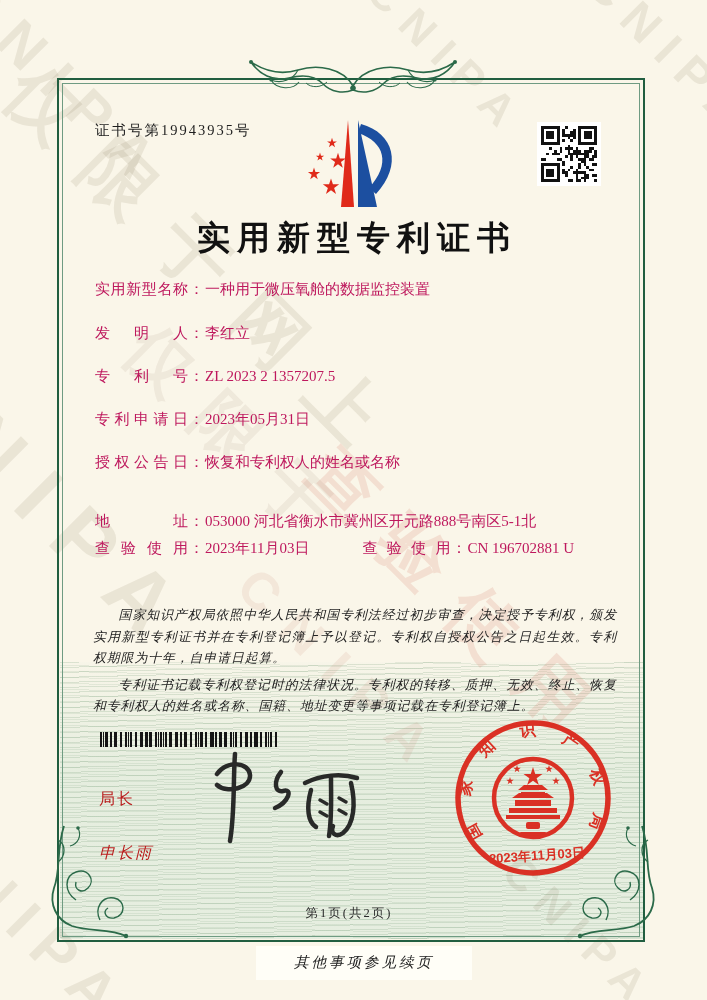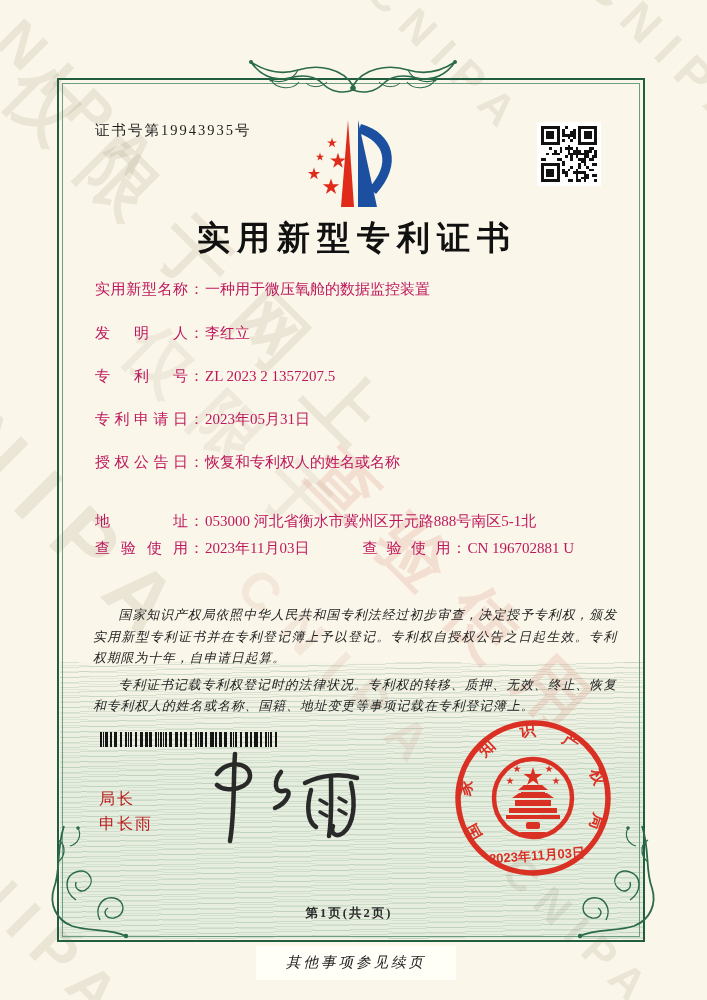--- a/index.html
+++ b/index.html
@@ -49,26 +49,26 @@
   .legal{position:absolute;left:93px;top:576px;width:524px;font-size:12.8px;line-height:21.5px;
          letter-spacing:1px;color:#222;font-style:italic;text-align:justify;margin-top:29px;}
   .legal p{margin:0 0 5px 0;text-indent:2em;}
   .barcode{position:absolute;left:100px;top:732px;width:179px;height:15px;
     background-image:
       repeating-linear-gradient(90deg,#151515 0 2px,transparent 2px 5px),
       repeating-linear-gradient(90deg,#151515 0 1px,transparent 1px 7px),
       repeating-linear-gradient(90deg,transparent 0 3px,#151515 3px 4px,transparent 4px 11px);}
   .director{position:absolute;left:99px;font-family:"Liberation Sans",sans-serif;
             font-size:16px;color:#b91c1c;letter-spacing:2px;}
-  .dir-title{top:789px;} .dir-name{top:814px;}
+  .dir-title{top:789px;} .dir-name{top:843px;font-style:italic;}
   .signature{position:absolute;left:203px;top:748px;}
   .seal{position:absolute;left:451px;top:716px;}
   .page-num{position:absolute;left:57px;top:905px;width:584px;text-align:center;
-            font-size:12.5px;letter-spacing:2px;color:#2a2a2a;font-weight:bold;}
-  .note{position:absolute;z-index:6;left:256px;top:946px;width:200px;height:34px;line-height:32px;
+            font-size:12.5px;letter-spacing:2px;color:#2a2a2a;}
+  .note{position:absolute;z-index:6;left:256px;top:946px;width:216px;height:34px;line-height:32px;
         background:#fffef7;text-align:center;font-size:14.5px;font-style:italic;
         letter-spacing:3px;color:#222;}
   .hidden-defs{position:absolute;width:0;height:0;}
 </style>
 </head>
 <body>
 
 <div class="page">
 
   <svg class="hidden-defs" aria-hidden="true">

